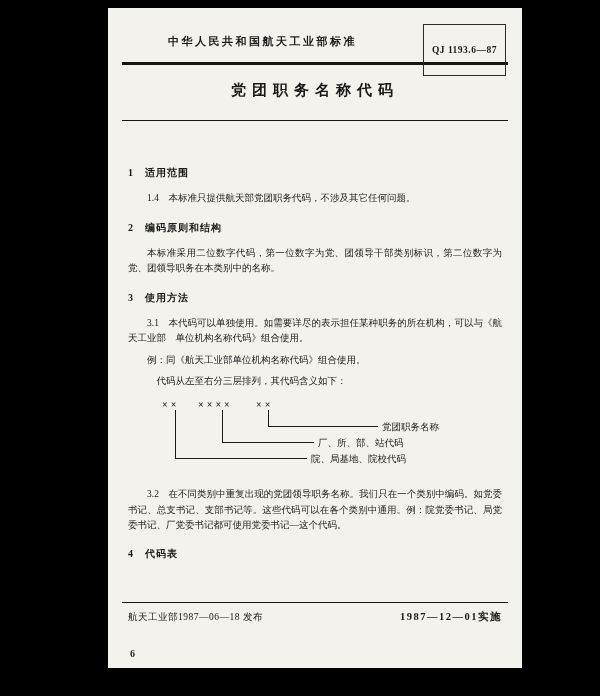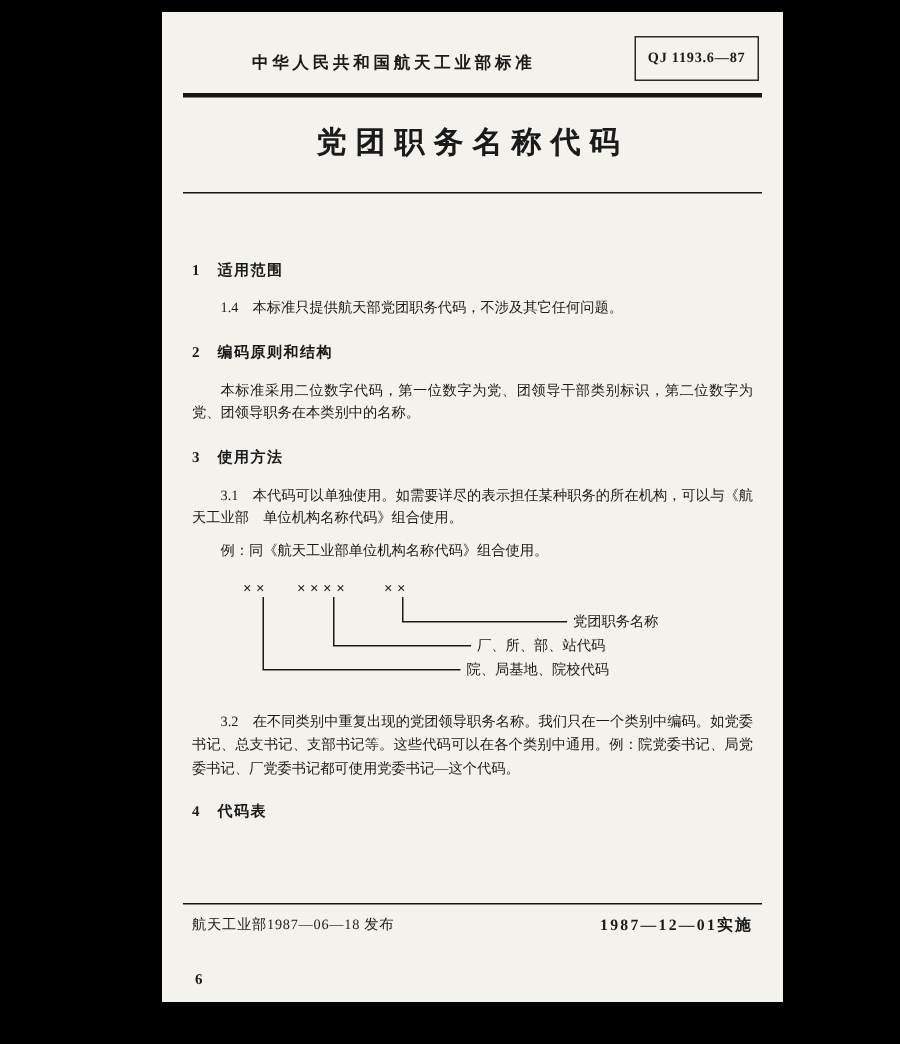--- a/index.html
+++ b/index.html
@@ -14,27 +14,27 @@
     background:#f3f2ed; color:#1a1a1a;
   }
   
   .header-row { position:relative; height:54px; }
   .std-label {
     position:absolute; left:60px; top:26px;
     font-size:11px; font-weight:bold; letter-spacing:2.5px; white-space:nowrap;
   }
   .std-number-box {
     position:absolute; right:16px; top:16px;
-    border:1px solid #2a2a2a; padding:9px 8px;
+    border:1px solid #2a2a2a; padding:20px 8px;
     font-size:9.5px; font-weight:bold; letter-spacing:.5px; white-space:nowrap;
   }
   .rule-thick { margin:0 14px; border-top:3px solid #141414; }
   .doc-title {
     margin-top:16px; text-align:center;
-    font-size:20px; font-weight:bold; letter-spacing:6px;
+    font-size:15px; font-weight:bold; letter-spacing:6px;
   }
   .rule-thin { margin:20px 14px 0; border-top:1.5px solid #141414; }
 
   
   .body-text { padding:0 20px; font-size:9.5px; line-height:1.62; text-align:justify; }
   .sec-heading { font-weight:bold; font-size:10px; letter-spacing:1px; }
   .mt-s1 { margin-top:44px; }
   .mt-sec { margin-top:13px; }
   p.para { text-indent:2em; margin-top:10px; }
   p.para-ex { text-indent:2em; margin-top:7px; }
@@ -54,21 +54,21 @@
   .h3 { left:17px;  top:61px; width:132px; }
   .dlabel { position:absolute; font-size:9.5px; white-space:nowrap; }
   .l1 { left:224px; top:23px; }
   .l2 { left:160px; top:39px; }
   .l3 { left:153px; top:55px; }
 
   
   .footer-rule { position:absolute; left:14px; right:14px; top:594px; border-top:1.5px solid #141414; }
   .footer-row {
     position:absolute; left:20px; right:20px; top:602px;
-    display:flex; justify-content:space-between; align-items:flex-start;
+    display:flex; justify-content:space-between; align-items:flex-end;
   }
   .footer-issued { font-size:9.5px; letter-spacing:.5px; }
   .footer-impl { font-size:10.5px; font-weight:bold; letter-spacing:1.5px; }
   .page-num { position:absolute; left:22px; top:640px; font-size:10px; font-weight:bold; }
 </style>
 </head>
 <body>
 
 <div class="canvas">
   <div class="page">
@@ -86,20 +86,21 @@
 
       <div class="sec-heading mt-s1">1　适用范围</div>
       <p class="para">1.4　本标准只提供航天部党团职务代码，不涉及其它任何问题。</p>
 
       <div class="sec-heading mt-sec">2　编码原则和结构</div>
       <p class="para">本标准采用二位数字代码，第一位数字为党、团领导干部类别标识，第二位数字为党、团领导职务在本类别中的名称。</p>
 
       <div class="sec-heading mt-sec">3　使用方法</div>
       <p class="para">3.1　本代码可以单独使用。如需要详尽的表示担任某种职务的所在机构，可以与《航天工业部　单位机构名称代码》组合使用。</p>
       <p class="para-ex">例：同《航天工业部单位机构名称代码》组合使用。</p>
+      <p class="para-deep">代码从左至右分三层排列，其代码含义如下：</p>
 
       <div class="diagram">
         <span class="code g1">××</span>
         <span class="code g2">××××</span>
         <span class="code g3">××</span>
 
         <div class="vline v1"></div>
         <div class="hline h1"></div>
         <span class="dlabel l1">党团职务名称</span>
 

